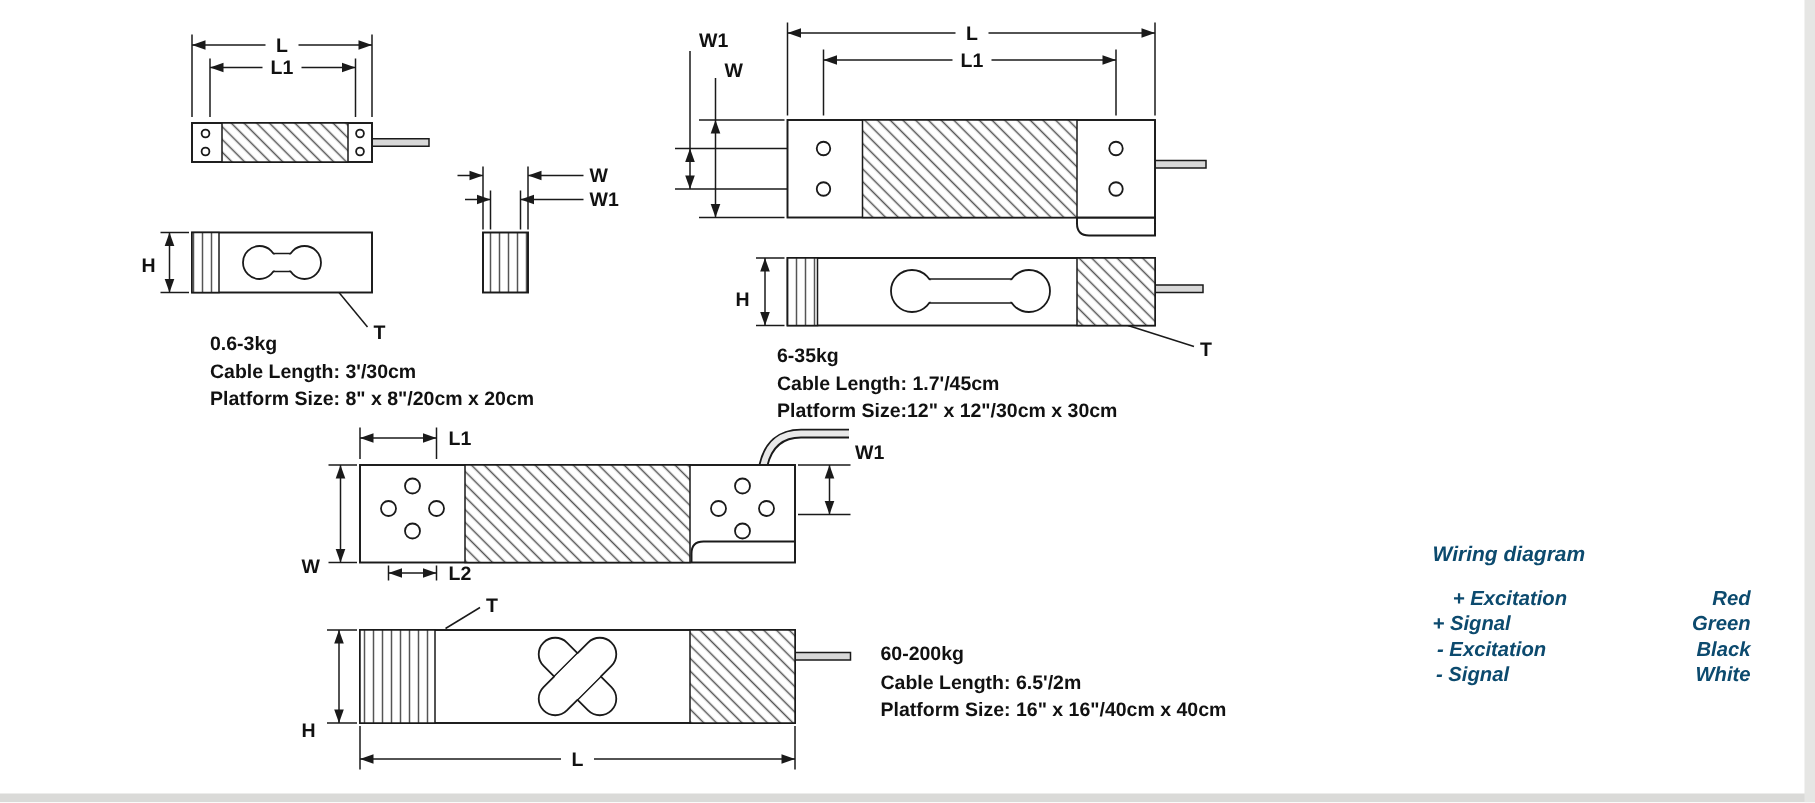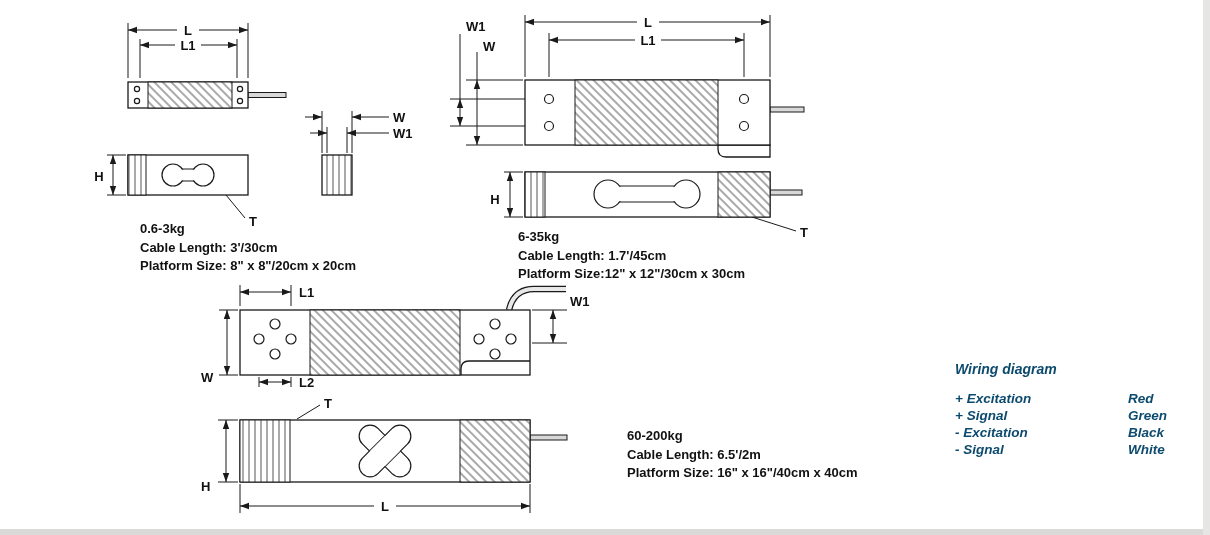--- a/index.html
+++ b/index.html
@@ -3,25 +3,25 @@
 <meta charset="utf-8">
 <style>
   * { margin:0; padding:0; box-sizing:border-box; }
   html,body { background:#ffffff; font-family:"Liberation Sans", sans-serif; }
   .canvas { position:relative; width:1210px; height:535px; background:#ffffff; overflow:hidden; }
   .drawing { position:absolute; left:0; top:0; }
 
   .spec { position:absolute; font-weight:bold; font-size:13px; line-height:18.5px; color:#111; white-space:nowrap; }
   #spec-small  { left:140px; top:220px; }
   #spec-medium { left:518px; top:228px; }
-  #spec-large  { left:587px; top:427px;margin-left:40px; }
+  #spec-large  { left:587px; top:427px; }
 
   .wiring { position:absolute; left:955px; top:361px; color:#0c4a6e;font-style:italic; }
   .wiring-title { font-weight:bold; font-size:14px; margin-bottom:13px; }
-  .wiring-row { display:flex; font-weight:bold; font-size:13.5px; line-height:17px; }
+  .wiring-row { display:flex; font-weight:bold; font-size:13.5px; line-height:17px;justify-content:flex-end; }
   .wiring-row .terminal { width:173px; }
 
   .edge-bottom { position:absolute; left:0; right:0; bottom:0; height:6px; background:#dadad8; }
   .edge-right  { position:absolute; top:0; right:0; bottom:0; width:7px; background:#e6e6e4; }
 
   .ol    { fill:#ffffff; stroke:#1a1a1a; stroke-width:1.3; }
   .ln    { fill:none; stroke:#1a1a1a; stroke-width:1.3; }
   .dim   { fill:none; stroke:#1a1a1a; stroke-width:1; }
   .hole  { fill:#ffffff; stroke:#1a1a1a; stroke-width:1.2; }
   .cable { fill:#d8d8d8; stroke:#1a1a1a; stroke-width:1; }

